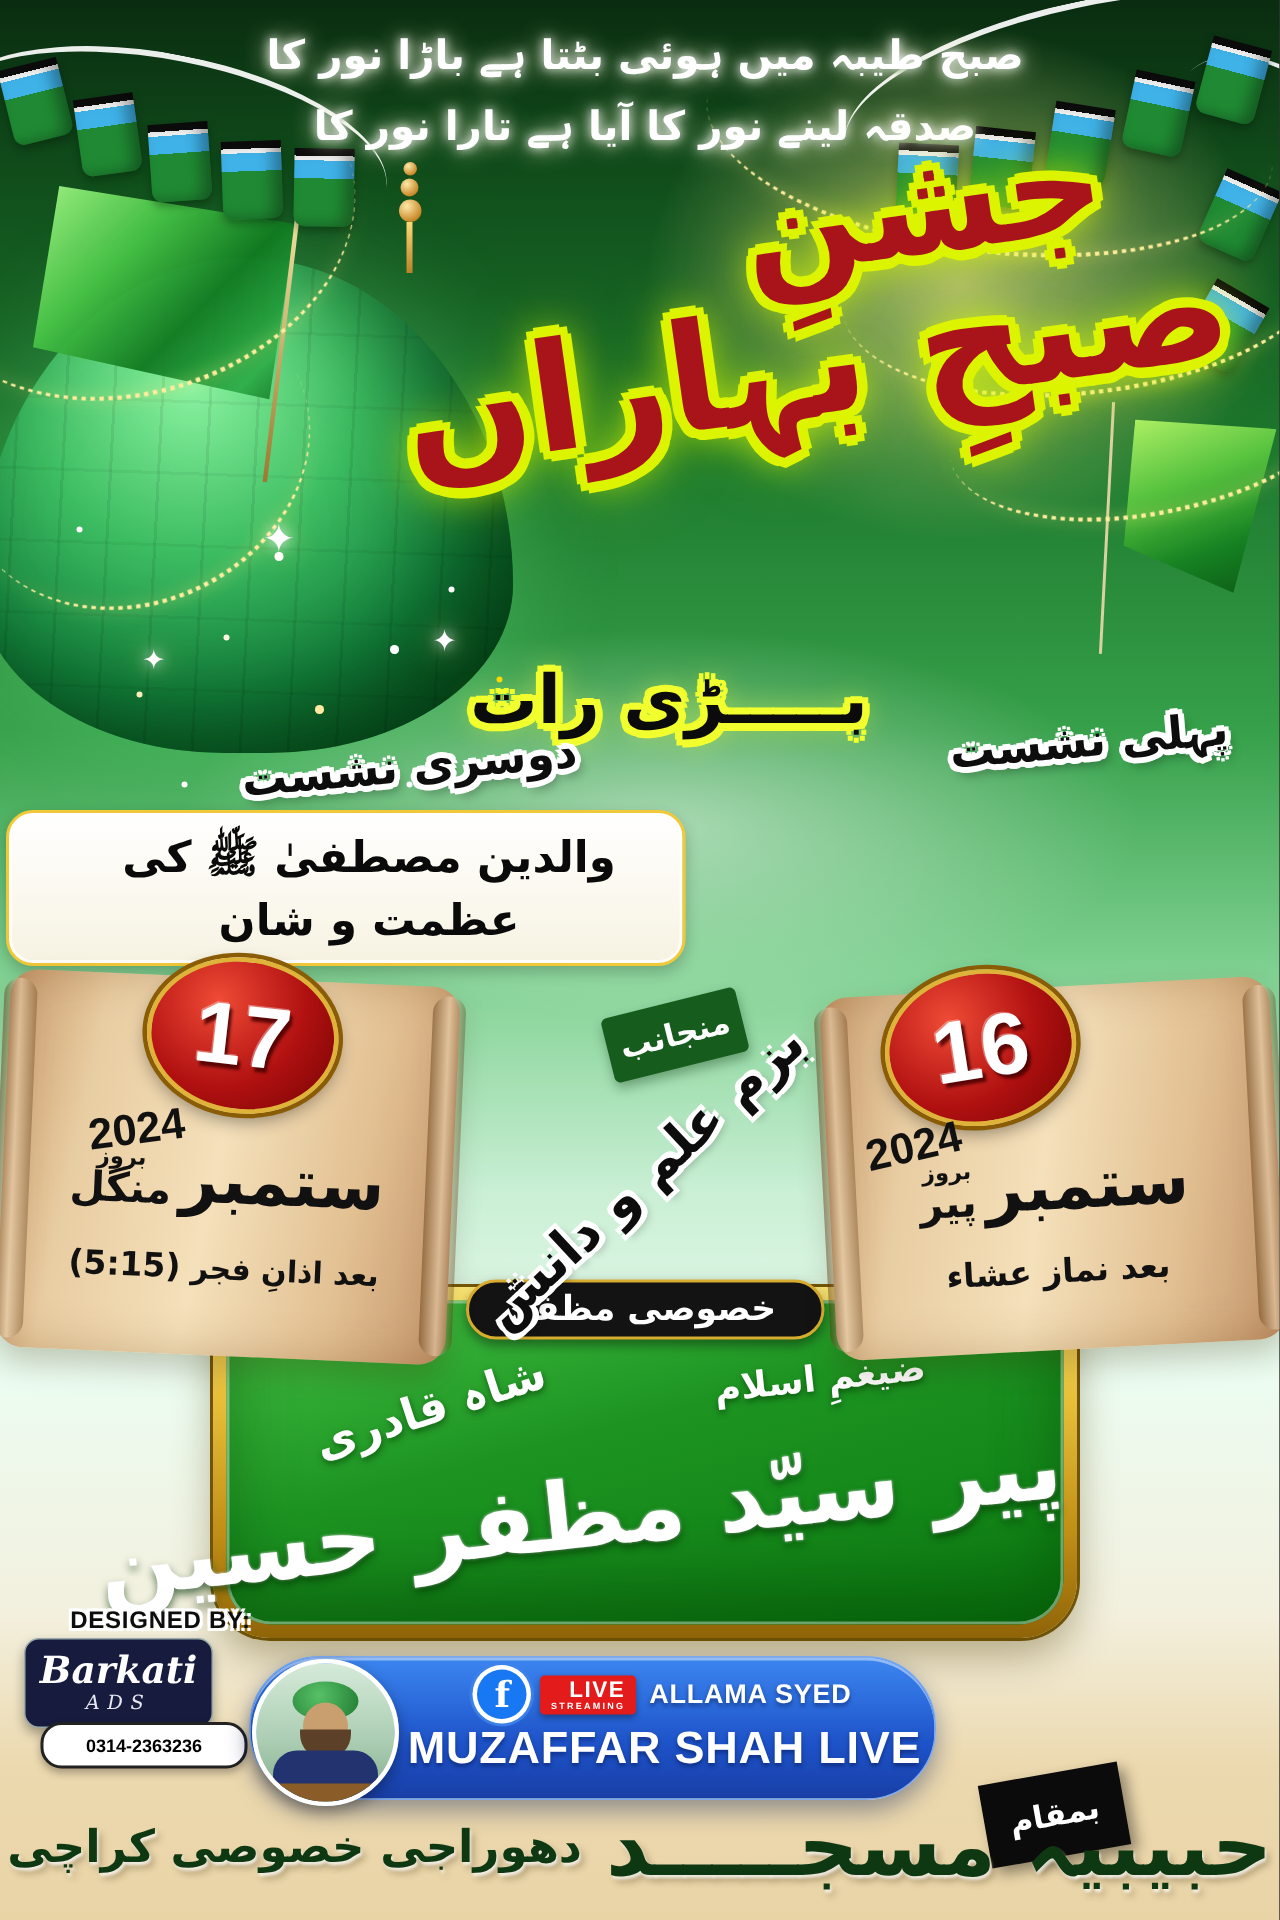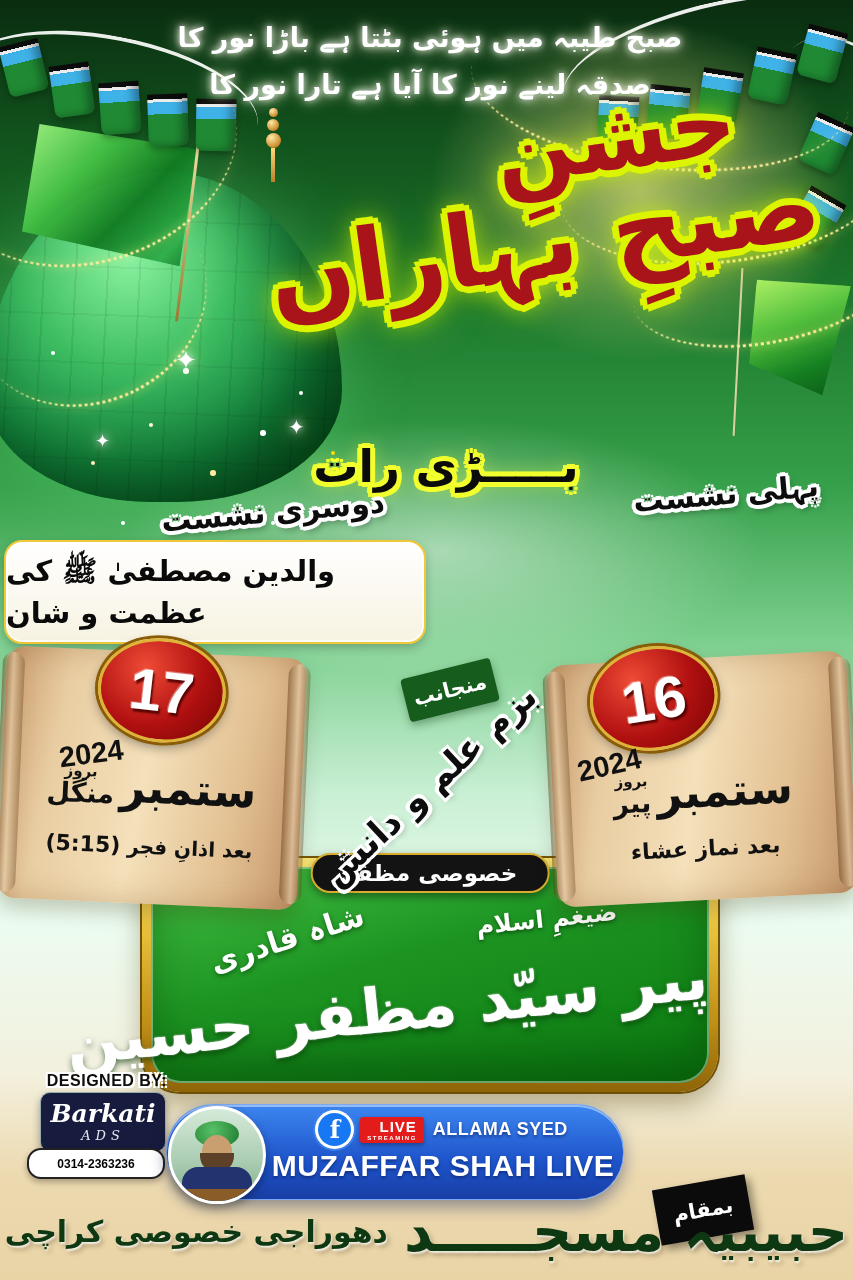--- a/index.html
+++ b/index.html
@@ -79,21 +79,21 @@
       -5px 0 0 #f2ff2e,5px 0 0 #f2ff2e,0 -5px 0 #f2ff2e,0 5px 0 #f2ff2e,0 0 20px rgba(240,255,60,.9);}
 
   
   .sess-head{font-weight:900;font-size:30px;color:#0d0d0d;text-align:center;
     text-shadow:-3px -3px 0 #fff,3px -3px 0 #fff,-3px 3px 0 #fff,3px 3px 0 #fff,
       -4px 0 0 #fff,4px 0 0 #fff,0 -4px 0 #fff,0 4px 0 #fff,3px 5px 7px rgba(0,0,0,.4);}
   .sh-right{left:606px;top:476px;width:240px;transform:rotate(-5deg);}
   .sh-left{left:148px;top:494px;width:250px;transform:rotate(-5deg);}
   .sess-box{background:linear-gradient(180deg,#ffffff,#f7f3e2);border:2px solid #f0c838;border-radius:18px;
     box-shadow:0 4px 10px rgba(0,0,0,.22),inset 0 0 0 2px rgba(255,255,255,.8);
-    display:flex;align-items:center;justify-content:center;color:#0a0a0a;font-weight:900;text-align:left;}
+    display:flex;align-items:center;justify-content:center;color:#0a0a0a;font-weight:900;text-align:center;padding-left:31px;}
   .sb-right{left:447px;top:524px;width:402px;height:102px;font-size:31px;}
   .sb-left{left:4px;top:540px;width:418px;height:100px;font-size:29px;}
 
   
   .scroll{background:linear-gradient(100deg,#c79a6c 0%,#e9cda2 20%,#f4e0ba 48%,#e2c092 76%,#c2946a 100%);
     border-radius:18px;box-shadow:0 10px 20px rgba(60,30,0,.22),inset 0 0 30px rgba(120,70,20,.28);}
   .scroll::before,.scroll::after{content:"";position:absolute;top:6px;bottom:6px;width:22px;border-radius:12px;
     background:linear-gradient(90deg,rgba(90,50,10,.45),rgba(255,240,210,.4),rgba(90,50,10,.35));}
   .scroll::before{left:-4px;}
   .scroll::after{right:-4px;}
@@ -135,21 +135,21 @@
   .banner-pre{position:absolute;right:92px;top:38px;color:#fff;font-weight:700;font-size:24px;transform:rotate(-6deg);
     text-shadow:0 2px 4px rgba(0,50,0,.6);}
   .banner-suf{position:absolute;left:56px;top:54px;color:#fff;font-weight:900;font-size:30px;transform:rotate(-18deg);
     text-shadow:0 2px 5px rgba(0,50,0,.6);}
   .banner-main{position:absolute;left:0;right:0;top:102px;text-align:center;color:#fff;font-weight:900;font-size:62px;
     transform:rotate(-6deg);white-space:nowrap;text-shadow:0 3px 6px rgba(0,50,0,.65),0 0 2px #fff;}
 
   
   .dz-head{left:28px;top:1072px;width:136px;text-align:center;color:#0d0d0d;font-weight:900;font-size:16px;letter-spacing:.5px;
     text-shadow:-2px -2px 0 #fff,2px -2px 0 #fff,-2px 2px 0 #fff,2px 2px 0 #fff;margin-left:11px;}
-  .dz-box{left:40px;top:1092px;width:124px;height:58px;background:#171b3d;border:1px solid #9aa;border-radius:10px;
+  .dz-box{left:16px;top:1092px;width:124px;height:58px;background:#171b3d;border:1px solid #9aa;border-radius:10px;
     display:flex;flex-direction:column;align-items:center;justify-content:center;box-shadow:0 4px 8px rgba(0,0,0,.35);}
   .dz-name{color:#fff;font-family:"DejaVu Serif",serif;font-style:italic;font-weight:700;font-size:25px;line-height:1;}
   .dz-sub{color:#e7e7f2;font-family:"DejaVu Serif",serif;font-style:italic;font-size:13px;letter-spacing:5px;margin-top:2px;}
   .dz-phone{left:27px;top:1148px;width:134px;height:27px;background:#fff;border:2px solid #222;border-radius:14px;
     display:flex;align-items:center;justify-content:center;color:#000;font-weight:900;font-size:12px;
     font-family:"Liberation Sans",sans-serif;box-shadow:0 3px 6px rgba(0,0,0,.3);}
 
   
   .livebar{left:166px;top:1104px;width:456px;height:94px;border-radius:47px;
     background:linear-gradient(180deg,#3c86f0 0%,#1d52c8 62%,#193fa6 100%);

